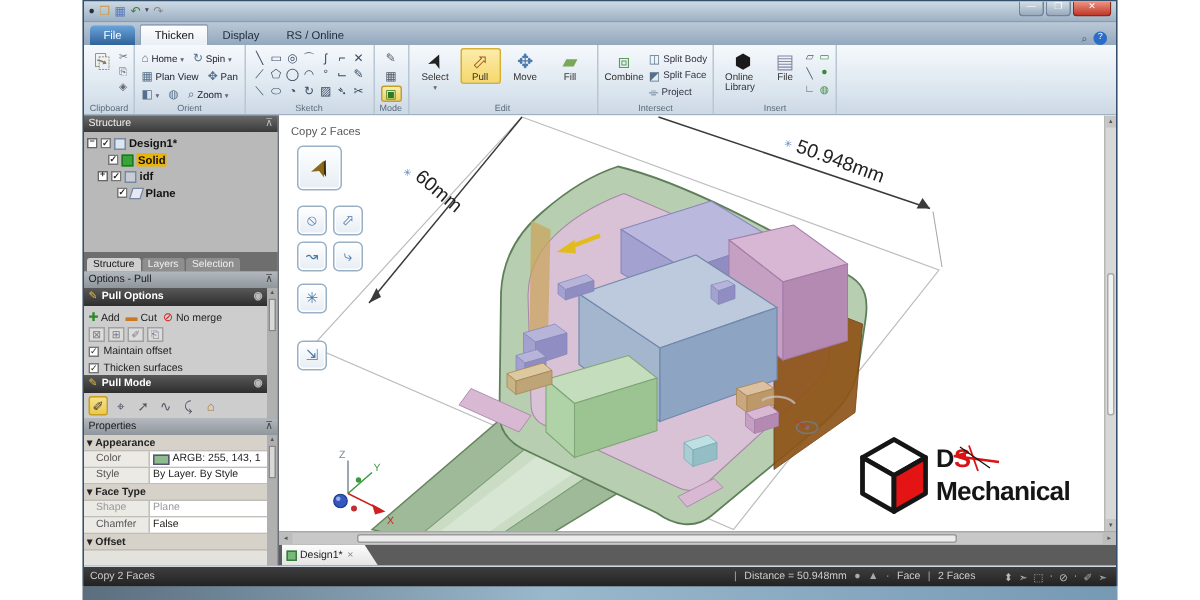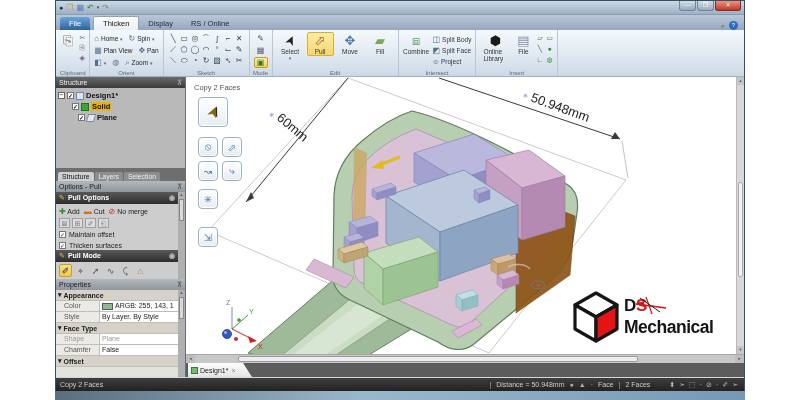--- a/index.html
+++ b/index.html
@@ -300,20 +300,26 @@
           <span class="expand">−</span>
           <span class="cb">✓</span>
           <span class="ticon ti-doc"></span>
           <span>Design1*</span>
         </div>
         <div class="trow" style="padding-left:16px">
           <span class="cb">✓</span>
           <span class="ticon ti-solid"></span>
           <span class="hl-label">Solid</span>
         </div>
+        <div class="trow" style="padding-left:9px">
+          <span class="expand">+</span>
+          <span class="cb">✓</span>
+          <span class="ticon ti-idf"></span>
+          <span>idf</span>
+        </div>
         <div class="trow" style="padding-left:22px">
           <span class="cb">✓</span>
           <span class="ticon ti-plane"></span>
           <span>Plane</span>
         </div>
       </div>
       <div class="treetabs">
         <span class="ttab active">Structure</span>
         <span class="ttab">Layers</span>
         <span class="ttab">Selection</span>

